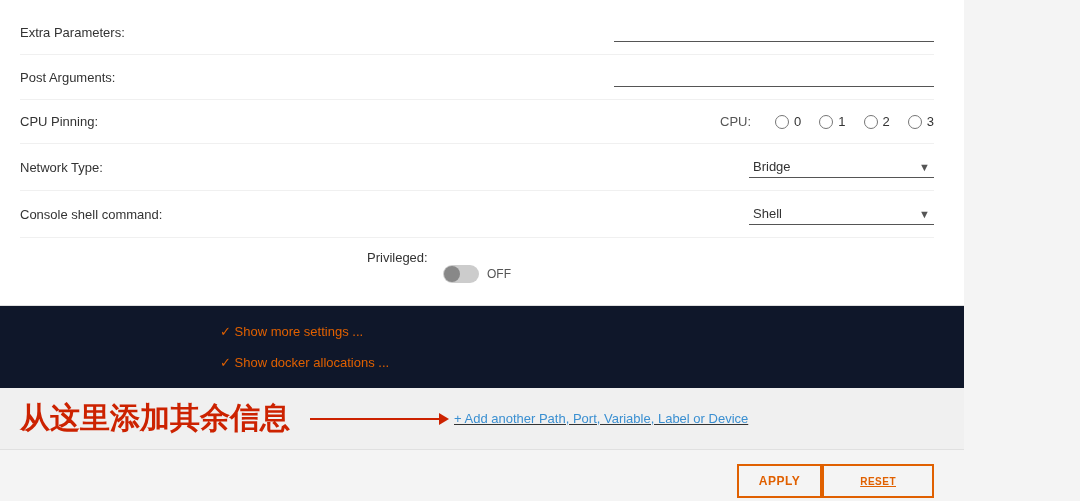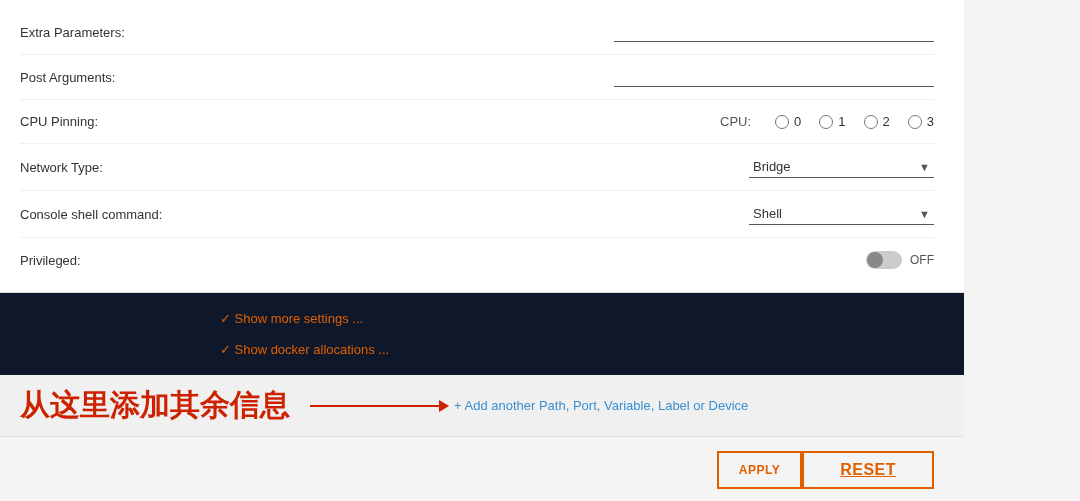--- a/index.html
+++ b/index.html
@@ -22,20 +22,21 @@
     }
     .form-row {
       display: flex;
       align-items: center;
       padding: 12px 0;
       border-bottom: 1px solid #f0f0f0;
       min-height: 44px;
     }
     .form-row:last-child {
       border-bottom: none;
+      flex-direction: column;
     }
     .form-label {
       width: 220px;
       font-size: 13px;
       color: #333;
       flex-shrink: 0;
     }
     .form-control-area {
       flex: 1;
       display: flex;
@@ -157,20 +158,21 @@
       font-size: 30px;
       font-weight: bold;
       color: #cc2200;
       margin-right: 20px;
     }
     .annotation-arrow {
       display: flex;
       align-items: center;
       flex: 1;
       justify-content: flex-start;
+      text-decoration: underline;
     }
     .buttons-section {
       background: #f4f4f4;
       padding: 14px 30px;
       display: flex;
       justify-content: flex-end;
       gap: 0;
       border-top: 1px solid #e0e0e0;
     }
     .btn-apply {
@@ -181,21 +183,21 @@
       font-weight: bold;
       padding: 8px 20px;
       cursor: pointer;
       letter-spacing: 0.5px;
       text-transform: uppercase;
     }
     .btn-reset {
       background: transparent;
       border: 2px solid #e06000;
       color: #e06000;
-      font-size: 16px;
+      font-size: 10px;
       font-weight: bold;
       padding: 8px 36px;
       cursor: pointer;
       letter-spacing: 0.5px;
       text-transform: uppercase;
       text-decoration: underline;
     }
   </style>
 </head>
 <body>

